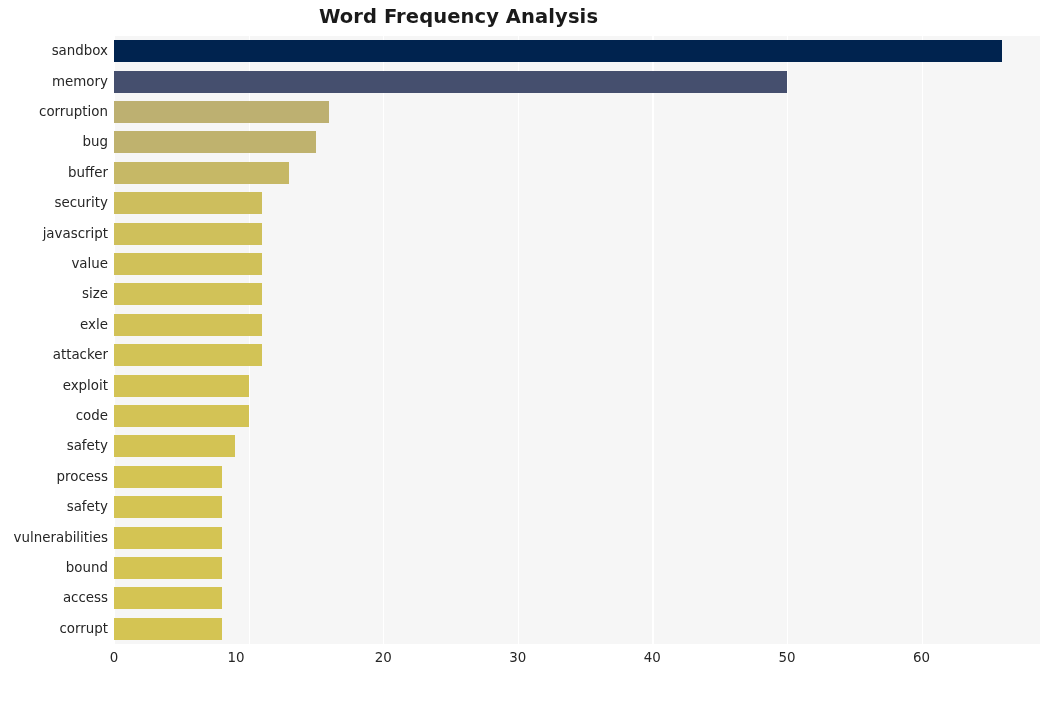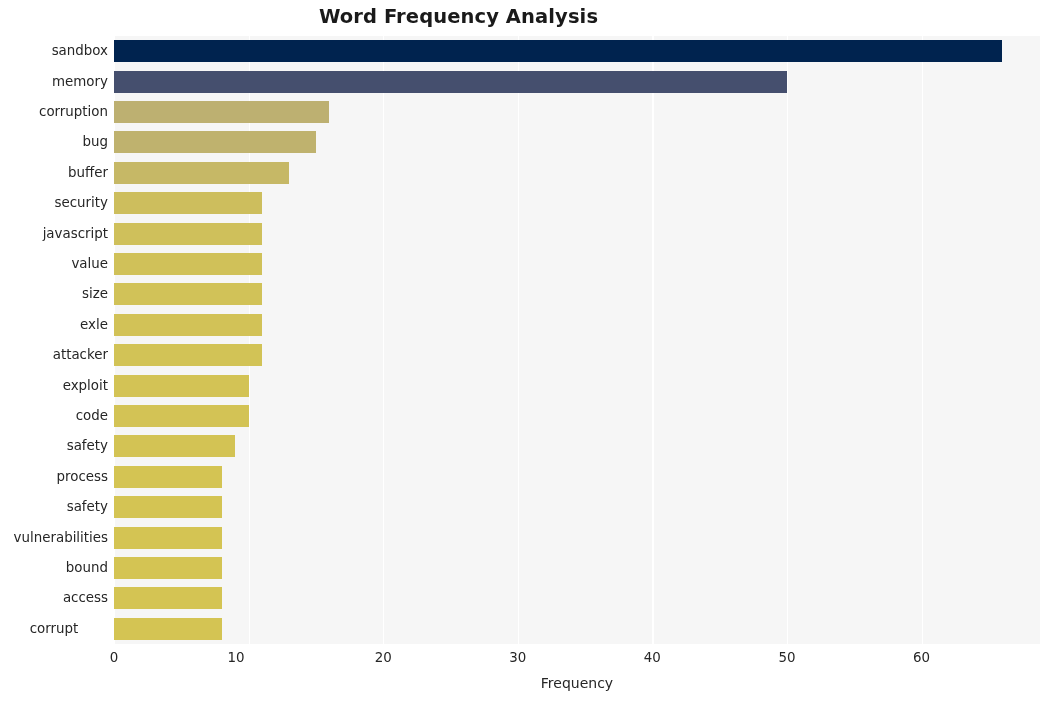--- a/index.html
+++ b/index.html
@@ -169,28 +169,27 @@
       <div class="ylabel" style="top: 281.8px;">exle</div>
       <div class="ylabel" style="top: 312.2px;">attacker</div>
       <div class="ylabel" style="top: 342.6px;">exploit</div>
       <div class="ylabel" style="top: 373px;">code</div>
       <div class="ylabel" style="top: 403.4px;">safety</div>
       <div class="ylabel" style="top: 433.8px;">process</div>
       <div class="ylabel" style="top: 464.2px;">safety</div>
       <div class="ylabel" style="top: 494.6px;">vulnerabilities</div>
       <div class="ylabel" style="top: 525px;">bound</div>
       <div class="ylabel" style="top: 555.4px;">access</div>
-      <div class="ylabel" style="top: 585.8px; text-align: center;">corrupt</div>
+      <div class="ylabel" style="top: 585.8px;">corrupt</div>
     </div>
 
   <div id="xlabels-layer">
       <div class="xlabel" style="left: 114px;">0</div>
       <div class="xlabel" style="left: 236px;">10</div>
       <div class="xlabel" style="left: 383.186px;">20</div>
       <div class="xlabel" style="left: 517.779px;">30</div>
       <div class="xlabel" style="left: 652.372px;">40</div>
       <div class="xlabel" style="left: 786.965px;">50</div>
       <div class="xlabel" style="left: 921.558px;">60</div>
     </div>
 
-  <div id="xaxis-title">Frequency</div>
 
 </div>
 
 </body></html>

